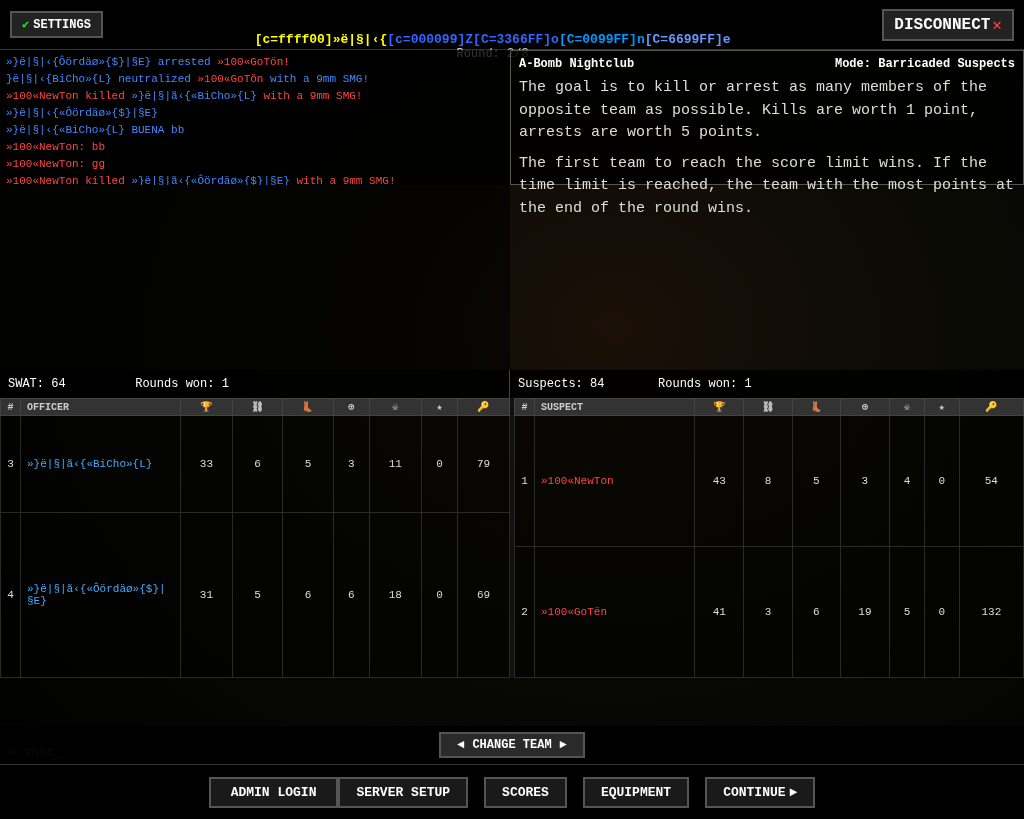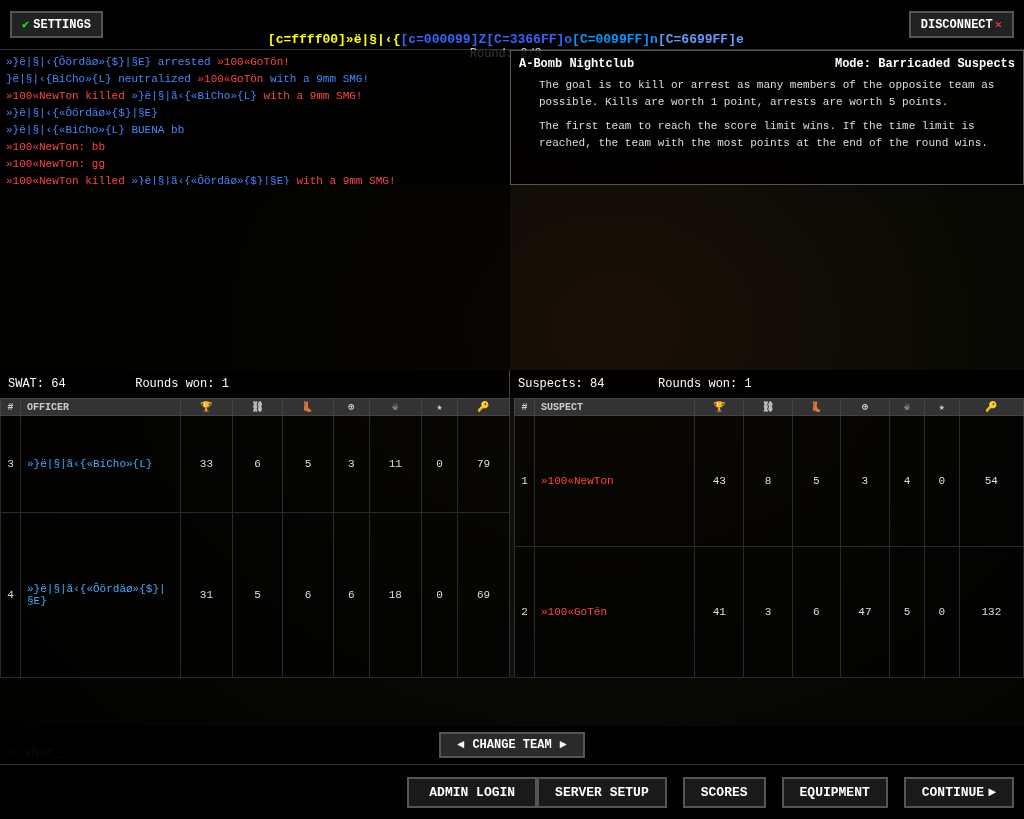--- a/index.html
+++ b/index.html
@@ -73,21 +73,21 @@
       color: #ccc;
     }
 
     .disconnect-btn {
       background: #222;
       border: 2px solid #555;
       color: #fff;
       padding: 4px 10px;
       cursor: pointer;
       font-family: 'Courier New', monospace;
-      font-size: 12px;
+      font-size: 16px;
       font-weight: bold;
       display: flex;
       align-items: center;
       gap: 2px;
     }
 
     
     .chat-panel {
       position: absolute;
       top: 50px;
@@ -116,24 +116,23 @@
     }
     .info-header {
       display: flex;
       justify-content: space-between;
       font-weight: bold;
       color: #fff;
       margin-bottom: 6px;
       font-size: 12px;
     }
     .info-body {
-      font-size: 11px;
+      font-size: 15px;
       color: #ddd;
       line-height: 1.5;
-      margin-left: 20px;
     }
 
     
     .team-headers {
       position: absolute;
       top: 370px;
       left: 0;
       width: 1024px;
       height: 28px;
       background: rgba(0,0,0,0.9);
@@ -216,21 +215,21 @@
     .bottom-bar {
       position: absolute;
       bottom: 0;
       left: 0;
       width: 1024px;
       height: 55px;
       background: rgba(0,0,0,0.92);
       z-index: 20;
       display: flex;
       align-items: center;
-      justify-content: flex-end;
+      justify-content: center;
       padding: 0 10px;
       border-top: 1px solid #333;
     }
 
     .admin-login-btn {
       background: #1a1a1a;
       border: 2px solid #555;
       color: #fff;
       padding: 6px 20px;
       cursor: pointer;
@@ -437,21 +436,21 @@
         <td>4</td>
         <td>0</td>
         <td>54</td>
       </tr>
       <tr class="suspects-row">
         <td>2</td>
         <td class="name-col" style="color:#f44;">»100«GoTën</td>
         <td>41</td>
         <td>3</td>
         <td>6</td>
-        <td>47</td>
+        <td>19</td>
         <td>5</td>
         <td>0</td>
         <td>132</td>
       </tr>
     </tbody>
   </table>
 </div>
 
 <div class="console-line">
   <span>&gt; shot_</span>

